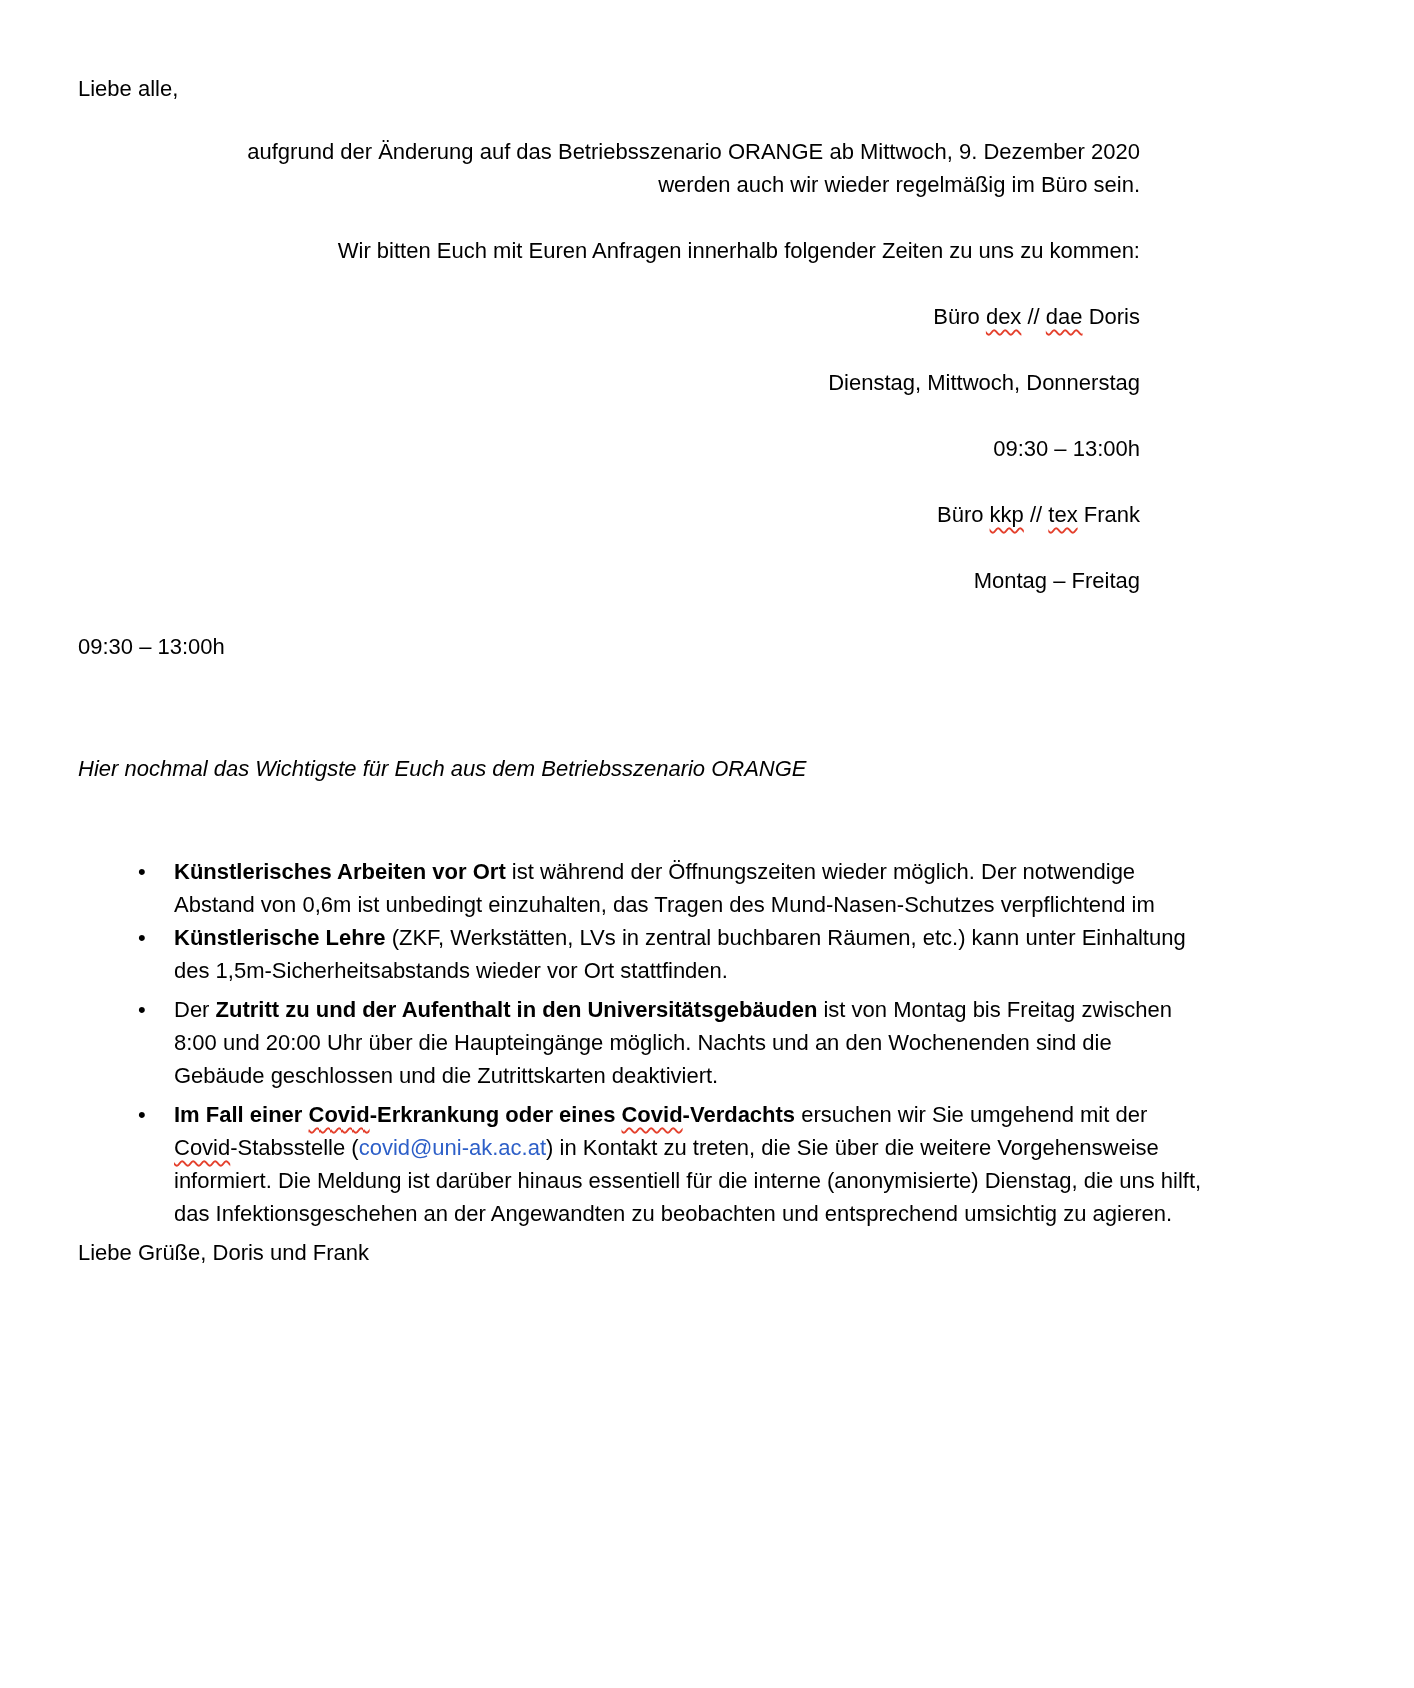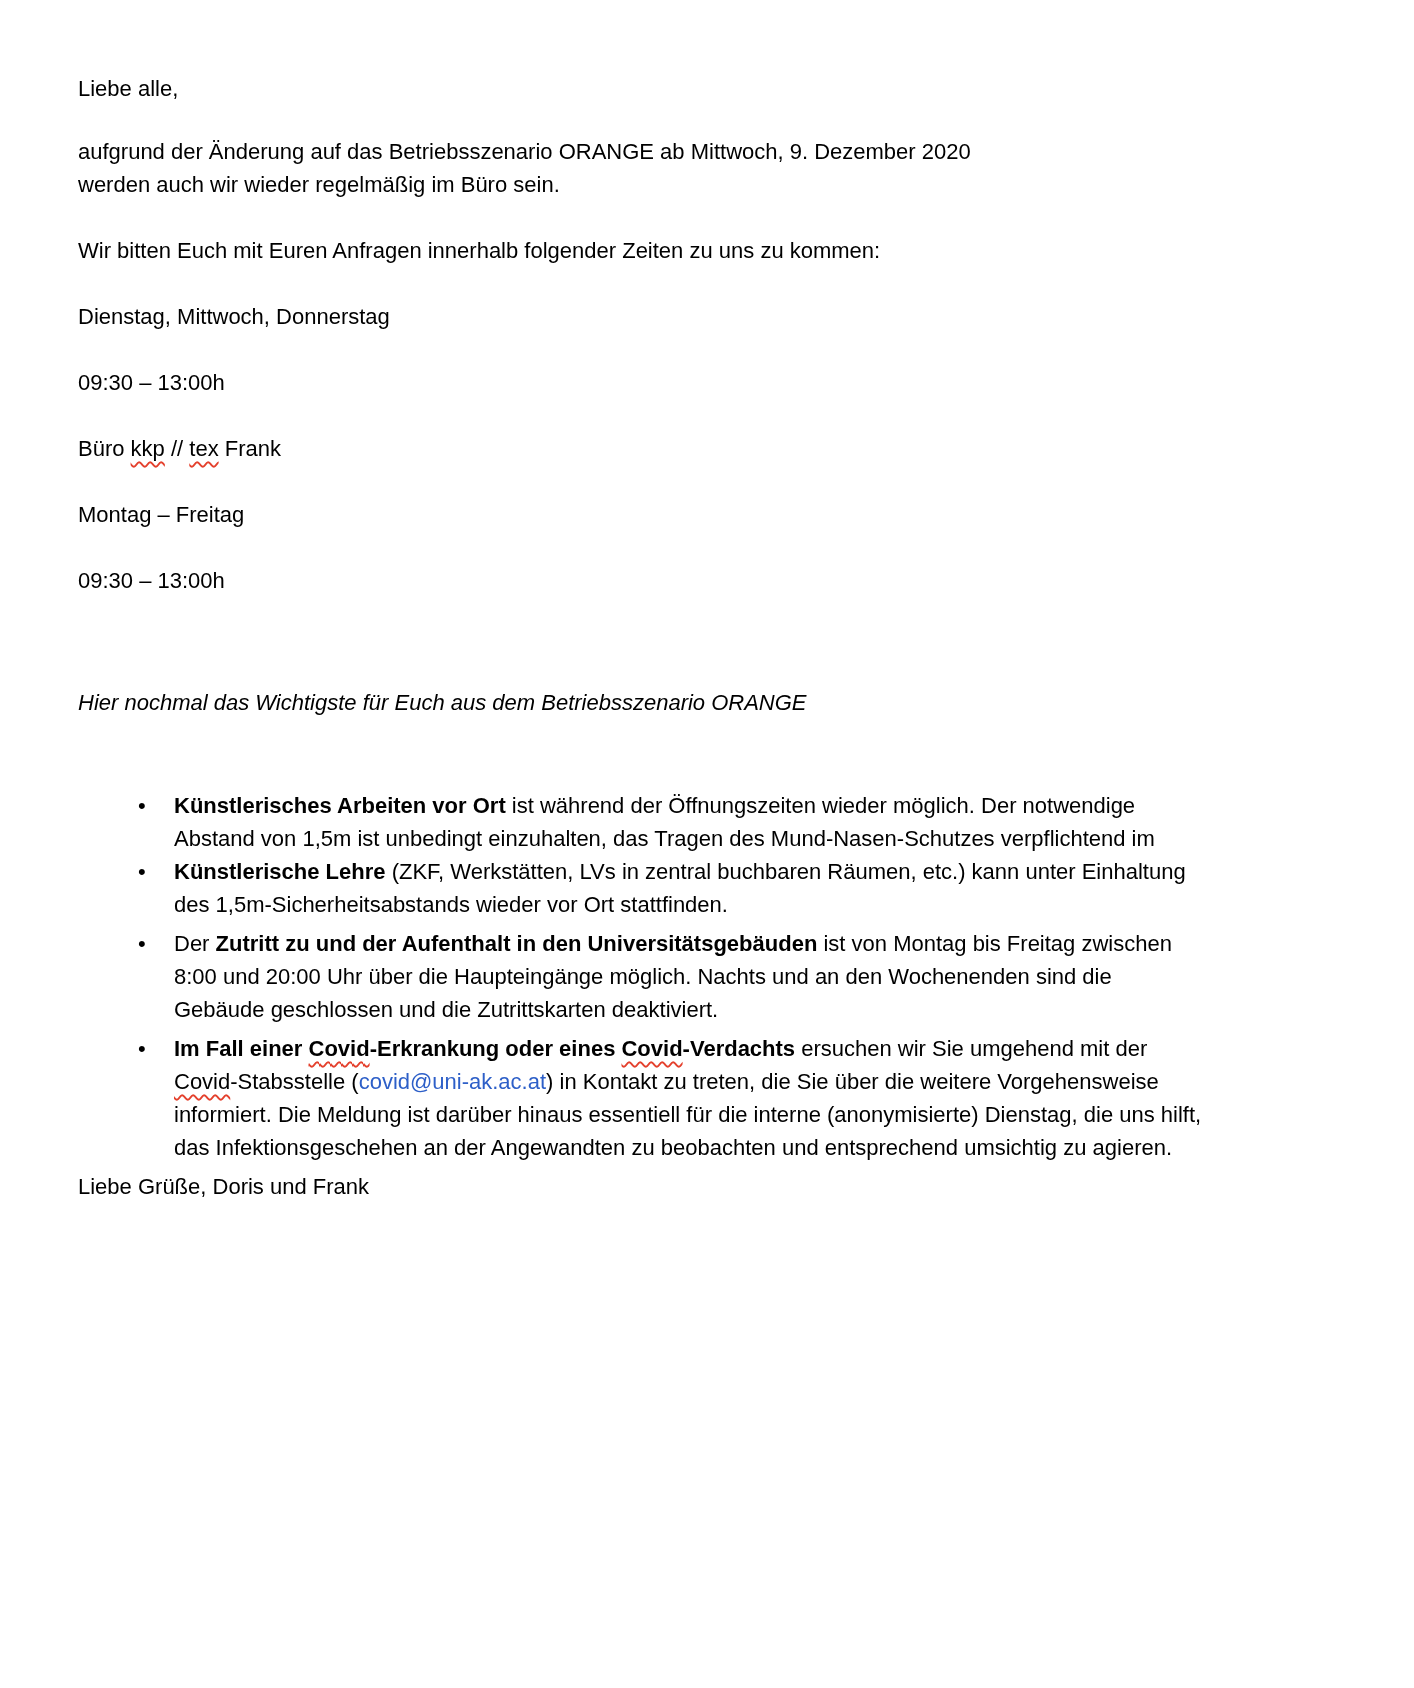--- a/index.html
+++ b/index.html
@@ -22,21 +22,21 @@
     -webkit-font-smoothing:antialiased;
   }
   .doc{
     padding:72px 40px 0 78px;
     width:1180px;
   }
   .para{ margin:0; white-space:nowrap; }
   .line{ display:block; white-space:nowrap; }
   
   .mb30{ margin-bottom:30px; }
-  .mb33{ margin-bottom:33px; }
+  .mb33{ margin-bottom:33px;text-align:right; }
   .mb70{ margin-bottom:70px;font-style:italic; }
   .mb89{ margin-bottom:89px; }
   .mb103{ margin-bottom:103px; }
   .mb111{ margin-bottom:111px; }
   .mb135{ margin-bottom:135px; }
   ul.bullets{
     list-style:none;
     margin:6px;
     padding:0;
   }
@@ -71,37 +71,38 @@
 
   <p class="para mb30">Liebe alle,</p>
 
   <p class="para mb33">
     <span class="line">aufgrund der Änderung auf das Betriebsszenario ORANGE ab Mittwoch, 9. Dezember 2020</span>
     <span class="line">werden auch wir wieder regelmäßig im Büro sein.</span>
   </p>
 
   <p class="para mb33">Wir bitten Euch mit Euren Anfragen innerhalb folgender Zeiten zu uns zu kommen:</p>
 
+  <p class="para mb33"><span>Büro </span><span class="squiggle">dex</span><span> // </span><span class="squiggle">dae</span><span> Doris</span></p>
 
   <p class="para mb33">Dienstag, Mittwoch, Donnerstag</p>
 
   <p class="para mb33">09:30 – 13:00h</p>
 
   <p class="para mb33"><span>Büro </span><span class="squiggle">kkp</span><span> // </span><span class="squiggle">tex</span><span> Frank</span></p>
 
   <p class="para mb33">Montag – Freitag</p>
 
   <p class="para mb89">09:30 – 13:00h</p>
 
   <p class="para mb70">Hier nochmal das Wichtigste für Euch aus dem Betriebsszenario ORANGE</p>
 
   <ul class="bullets mb103">
     <li>
       <span class="line"><b>Künstlerisches Arbeiten vor Ort</b><span> ist während der Öffnungszeiten wieder möglich. Der notwendige</span></span>
-      <span class="line">Abstand von 1,5m ist unbedingt einzuhalten, das Tragen des Mund-Nasen-Schutzes verpflichtend im</span>
+      <span class="line">Abstand von 0,6m ist unbedingt einzuhalten, das Tragen des Mund-Nasen-Schutzes verpflichtend im</span>
     </li>
     <li>
       <span class="line"><b>Künstlerische Lehre</b><span> (ZKF, Werkstätten, LVs in zentral buchbaren Räumen, etc.) kann unter Einhaltung</span></span>
       <span class="line">des 1,5m-Sicherheitsabstands wieder vor Ort stattfinden.</span>
     </li>
   </ul>
 
   <ul class="bullets mb111">
     <li>
       <span class="line"><span>Der </span><b>Zutritt zu und der Aufenthalt in den Universitätsgebäuden</b><span> ist von Montag bis Freitag zwischen</span></span>

